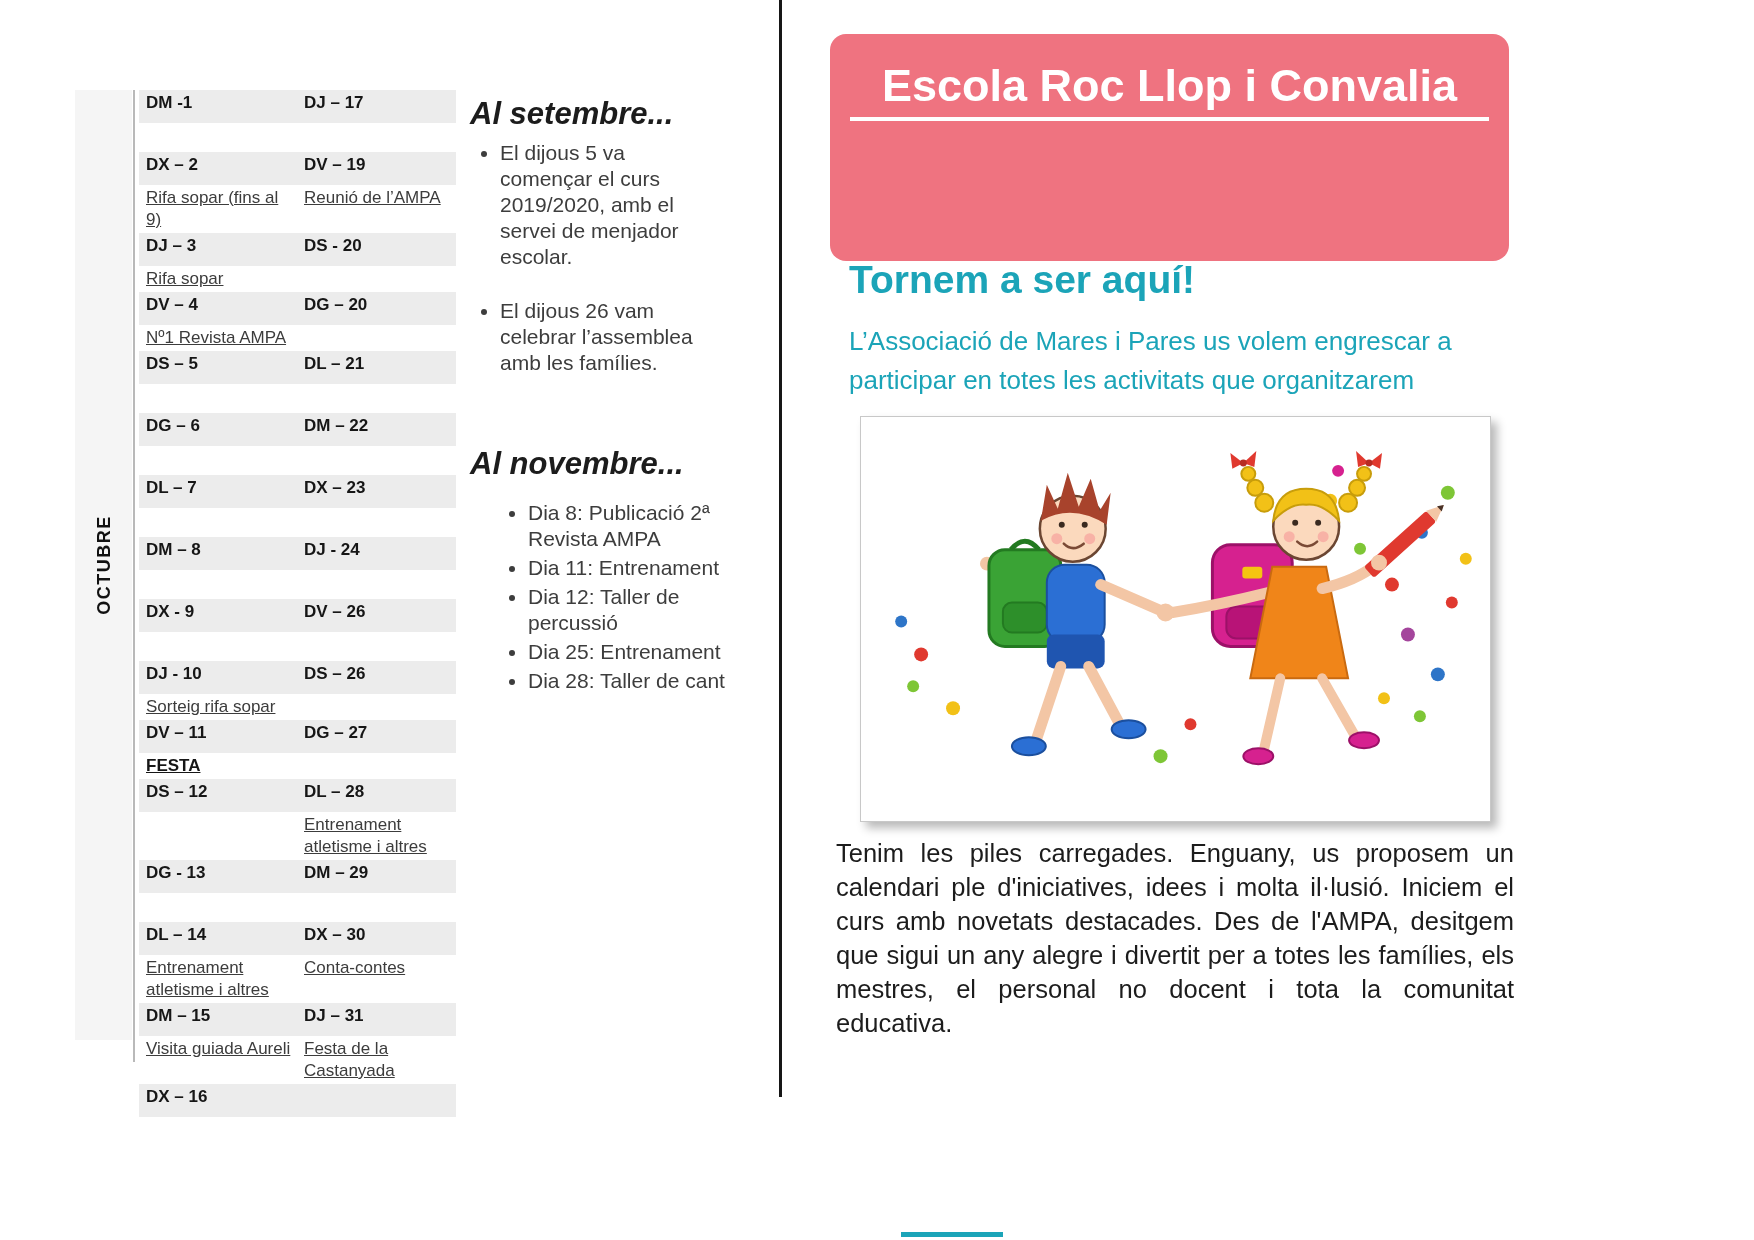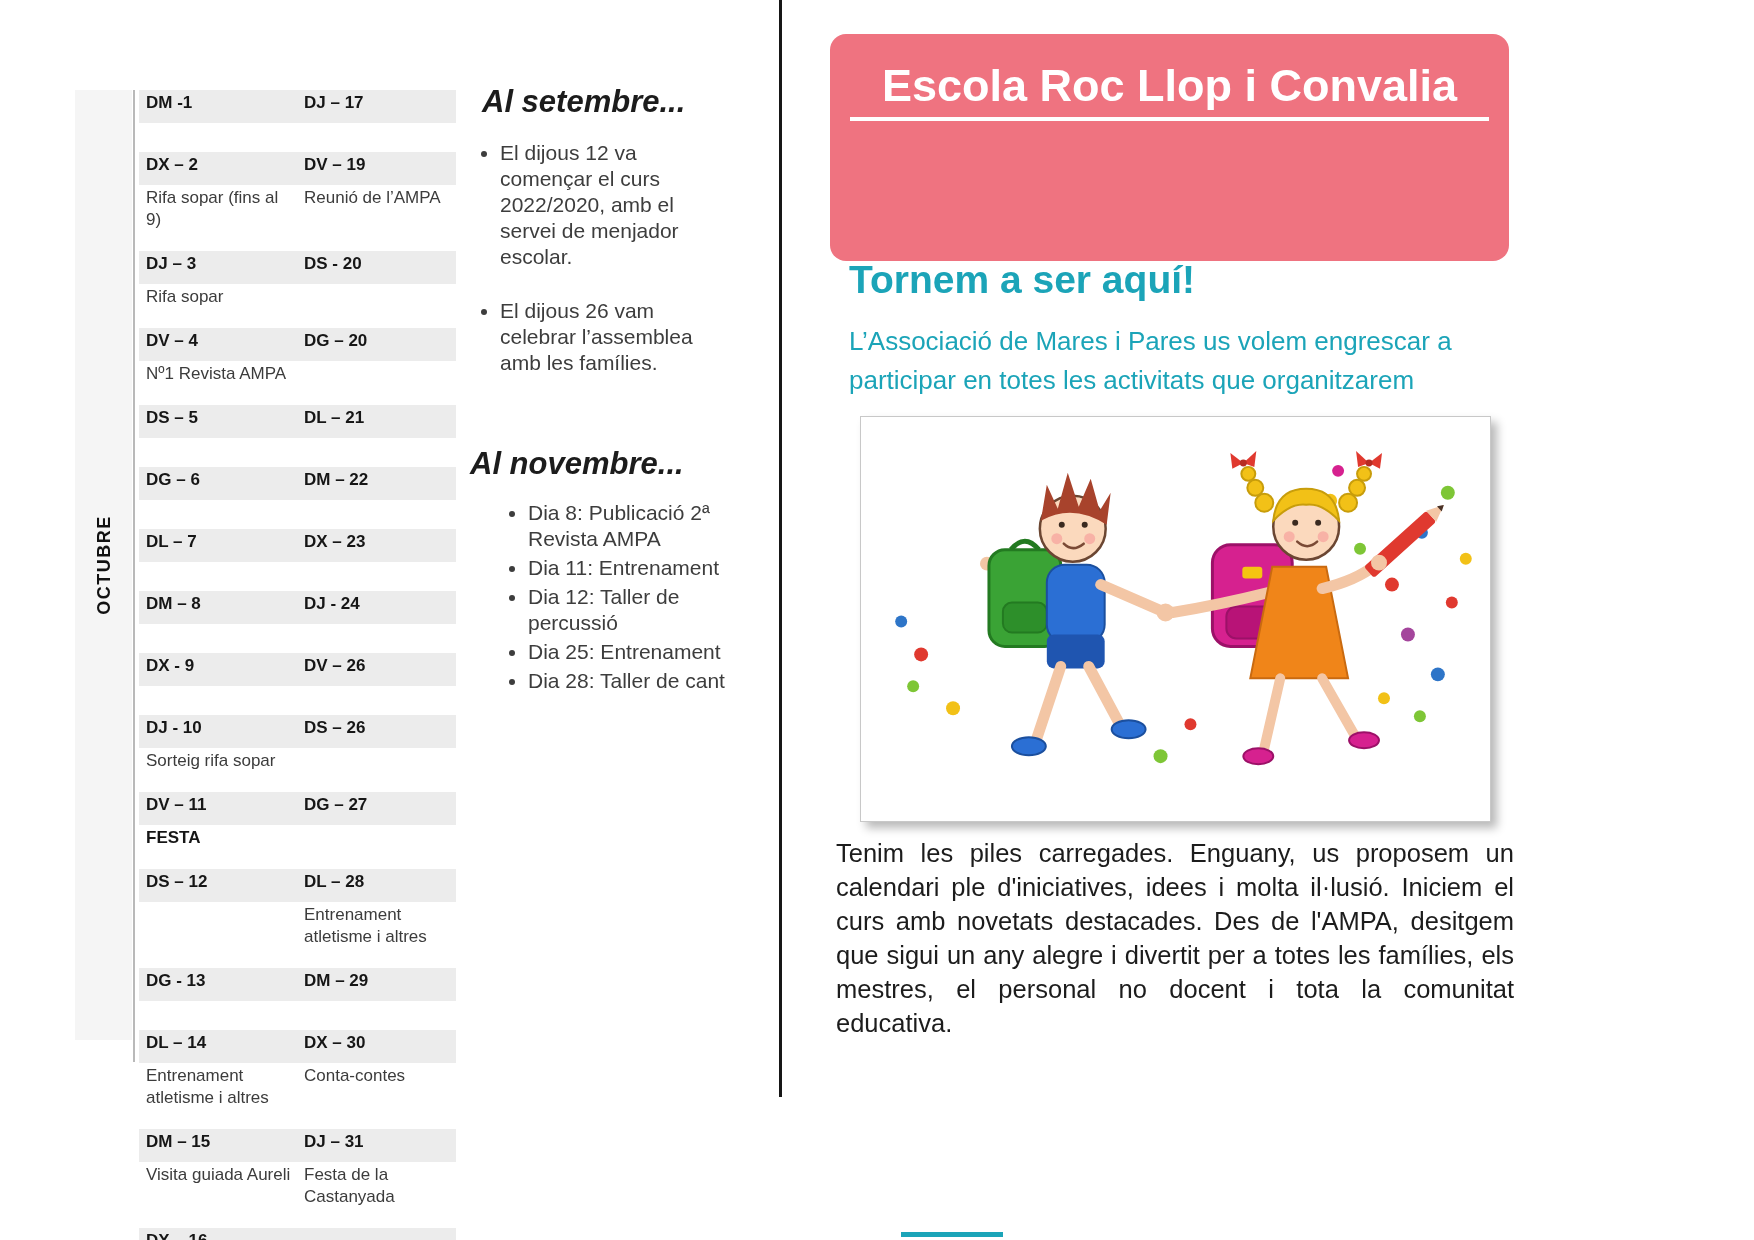--- a/index.html
+++ b/index.html
@@ -22,29 +22,29 @@
   .month-text{
     position:absolute;left:50%;top:50%;
     transform:translate(-50%,-50%) rotate(-90deg);
     font-weight:bold;font-size:18px;letter-spacing:1.5px;color:#111;white-space:nowrap;
   }
   .cal-vline{position:absolute;left:133px;top:90px;width:2px;height:972px;background:#b9b9b9;}
   .cal-table{position:absolute;left:139px;top:90px;width:317px;}
   .cal-row{display:flex;}
   .cal-row.date{background:var(--row-gray);font-weight:bold;color:#161616;height:33px;margin-bottom:2px;}
   .cal-row.date .cal-cell{line-height:25px;}
-  .cal-row.event,.cal-row.event-bold{color:#3c3c3c;padding-bottom:20px;}
+  .cal-row.event,.cal-row.event-bold{color:#3c3c3c;padding-bottom:2px;text-decoration:underline;}
   .cal-row.event-bold{font-weight:bold;color:#161616;}
   .cal-row.spacer{height:27px;}
   .cal-cell{width:158px;padding:0 6px 0 7px;font-size:17px;line-height:22px;}
 
   
   .mid-col{position:absolute;left:470px;top:84px;width:300px;height:740px;}
   .mid-heading{position:absolute;left:0;margin:0;font-size:31px;font-style:italic;font-weight:bold;color:#1c1c1c;}
-  .mid-heading.sept{top:0;margin-left:12px;}
+  .mid-heading.sept{top:12px;}
   .mid-heading.nov{top:362px;}
   .mid-list{position:absolute;margin:0;padding-left:26px;font-size:21px;color:#3d3d3d;list-style:disc;}
   .mid-list.sept-list{left:4px;top:56px;width:232px;}
   .mid-list.sept-list li{margin-bottom:28px;line-height:26px;}
   .mid-list.nov-list{left:32px;top:416px;width:238px;}
   .mid-list.nov-list li{margin-bottom:3px;line-height:26px;}
 
   
   .page-divider{position:absolute;left:779px;top:0;width:3px;height:1097px;background:#161616;}
 
@@ -187,21 +187,21 @@
       </div>
       <div class="cal-row date">
         <div class="cal-cell">DX – 16</div>
         <div class="cal-cell"></div>
       </div>
     </div>
 
   <section class="mid-col">
     <h2 class="mid-heading sept">Al setembre...</h2>
     <ul class="mid-list sept-list">
-        <li>El dijous 12 va començar el curs 2022/2020, amb el servei de menjador escolar.</li>
+        <li>El dijous 5 va començar el curs 2019/2020, amb el servei de menjador escolar.</li>
         <li>El dijous 26 vam celebrar l’assemblea amb les famílies.</li>
       </ul>
     <h2 class="mid-heading nov">Al novembre...</h2>
     <ul class="mid-list nov-list">
         <li>Dia 8: Publicació 2ª Revista AMPA</li>
         <li>Dia 11: Entrenament</li>
         <li>Dia 12: Taller de percussió</li>
         <li>Dia 25: Entrenament</li>
         <li>Dia 28: Taller de cant</li>
       </ul>

